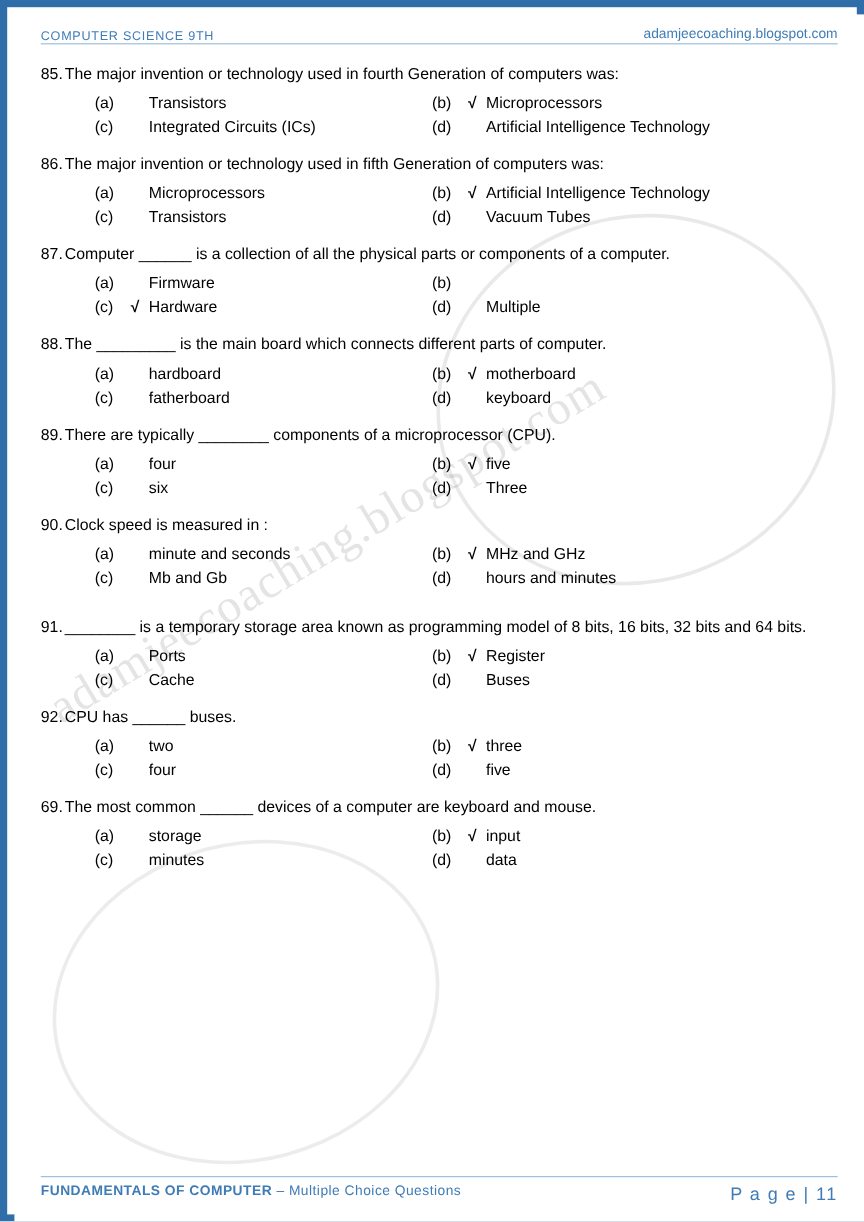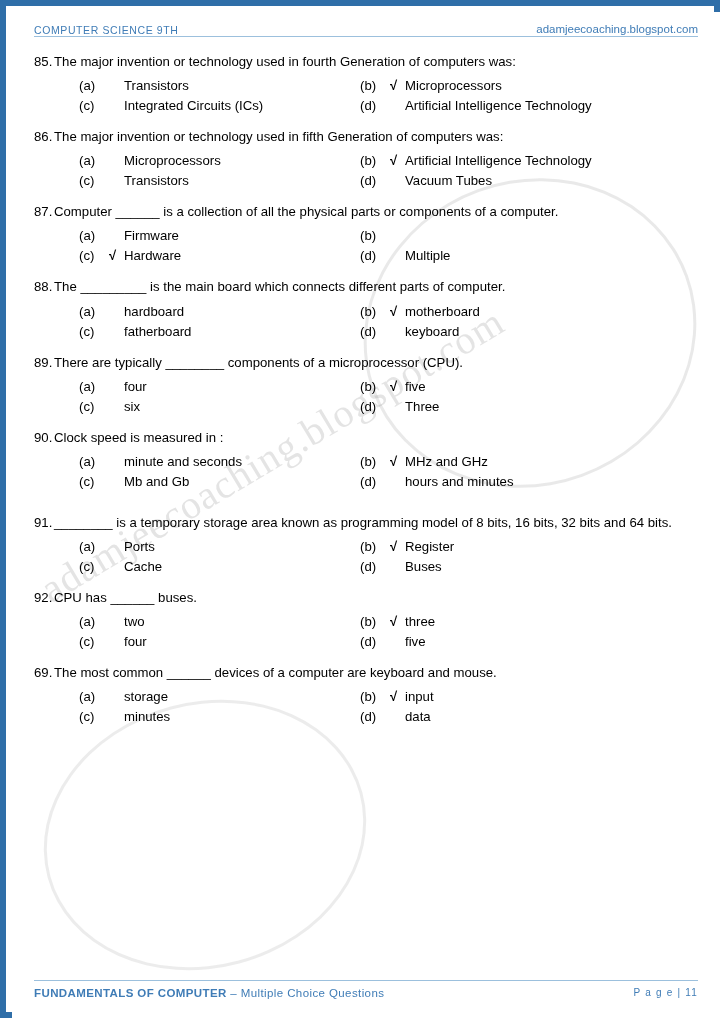--- a/index.html
+++ b/index.html
@@ -80,21 +80,21 @@
     letter-spacing: 0.4px;
     color: #3f7cb6;
   }
   .footer-left .bold {
     font-weight: bold;
   }
   .footer-right {
     position: absolute;
     right: 22px;
     top: 975px;
-    font-size: 10px;
+    font-size: 15px;
     letter-spacing: 1.2px;
     color: #3f7cb6;
   }
   
   .content {
     position: absolute;
     left: 0;
     top: 40px;
     width: 708px;
   }

